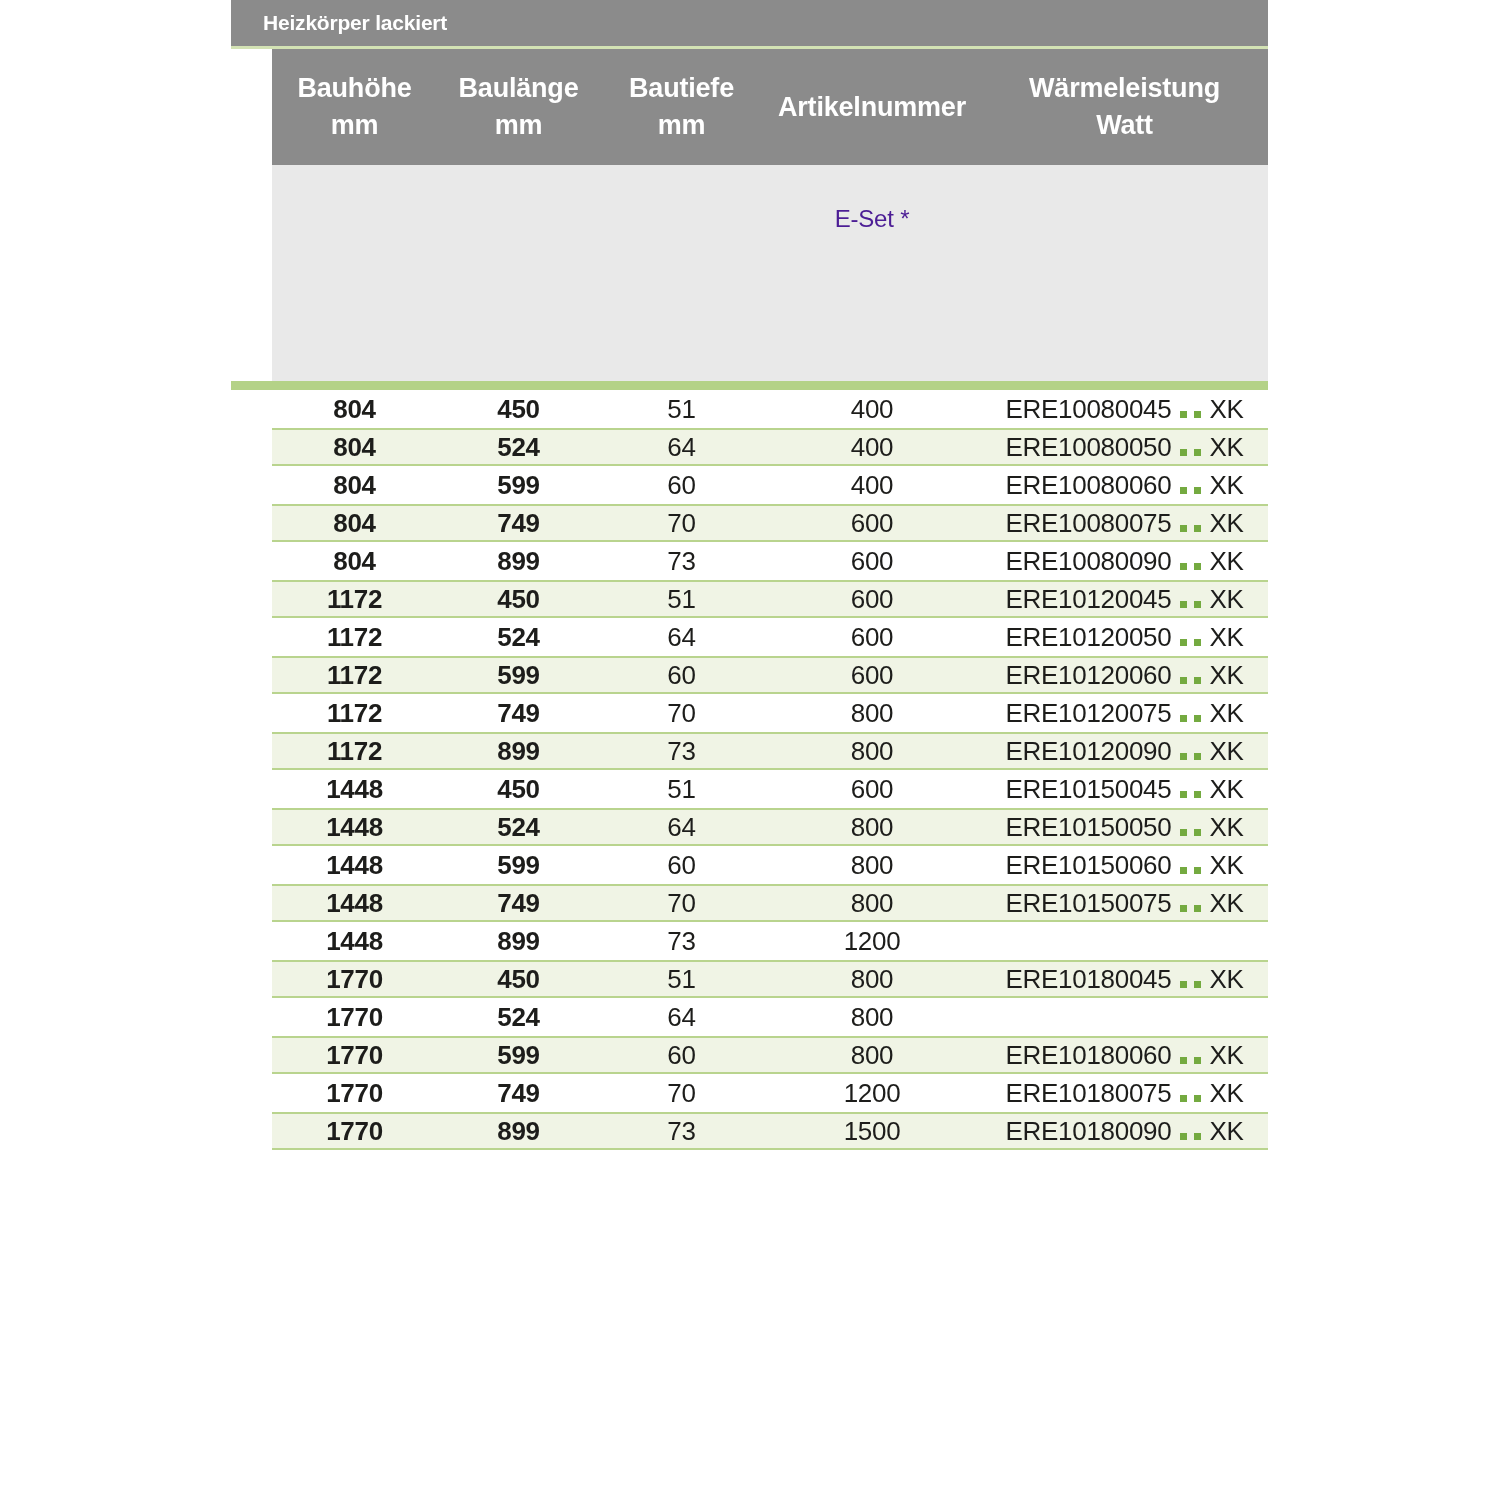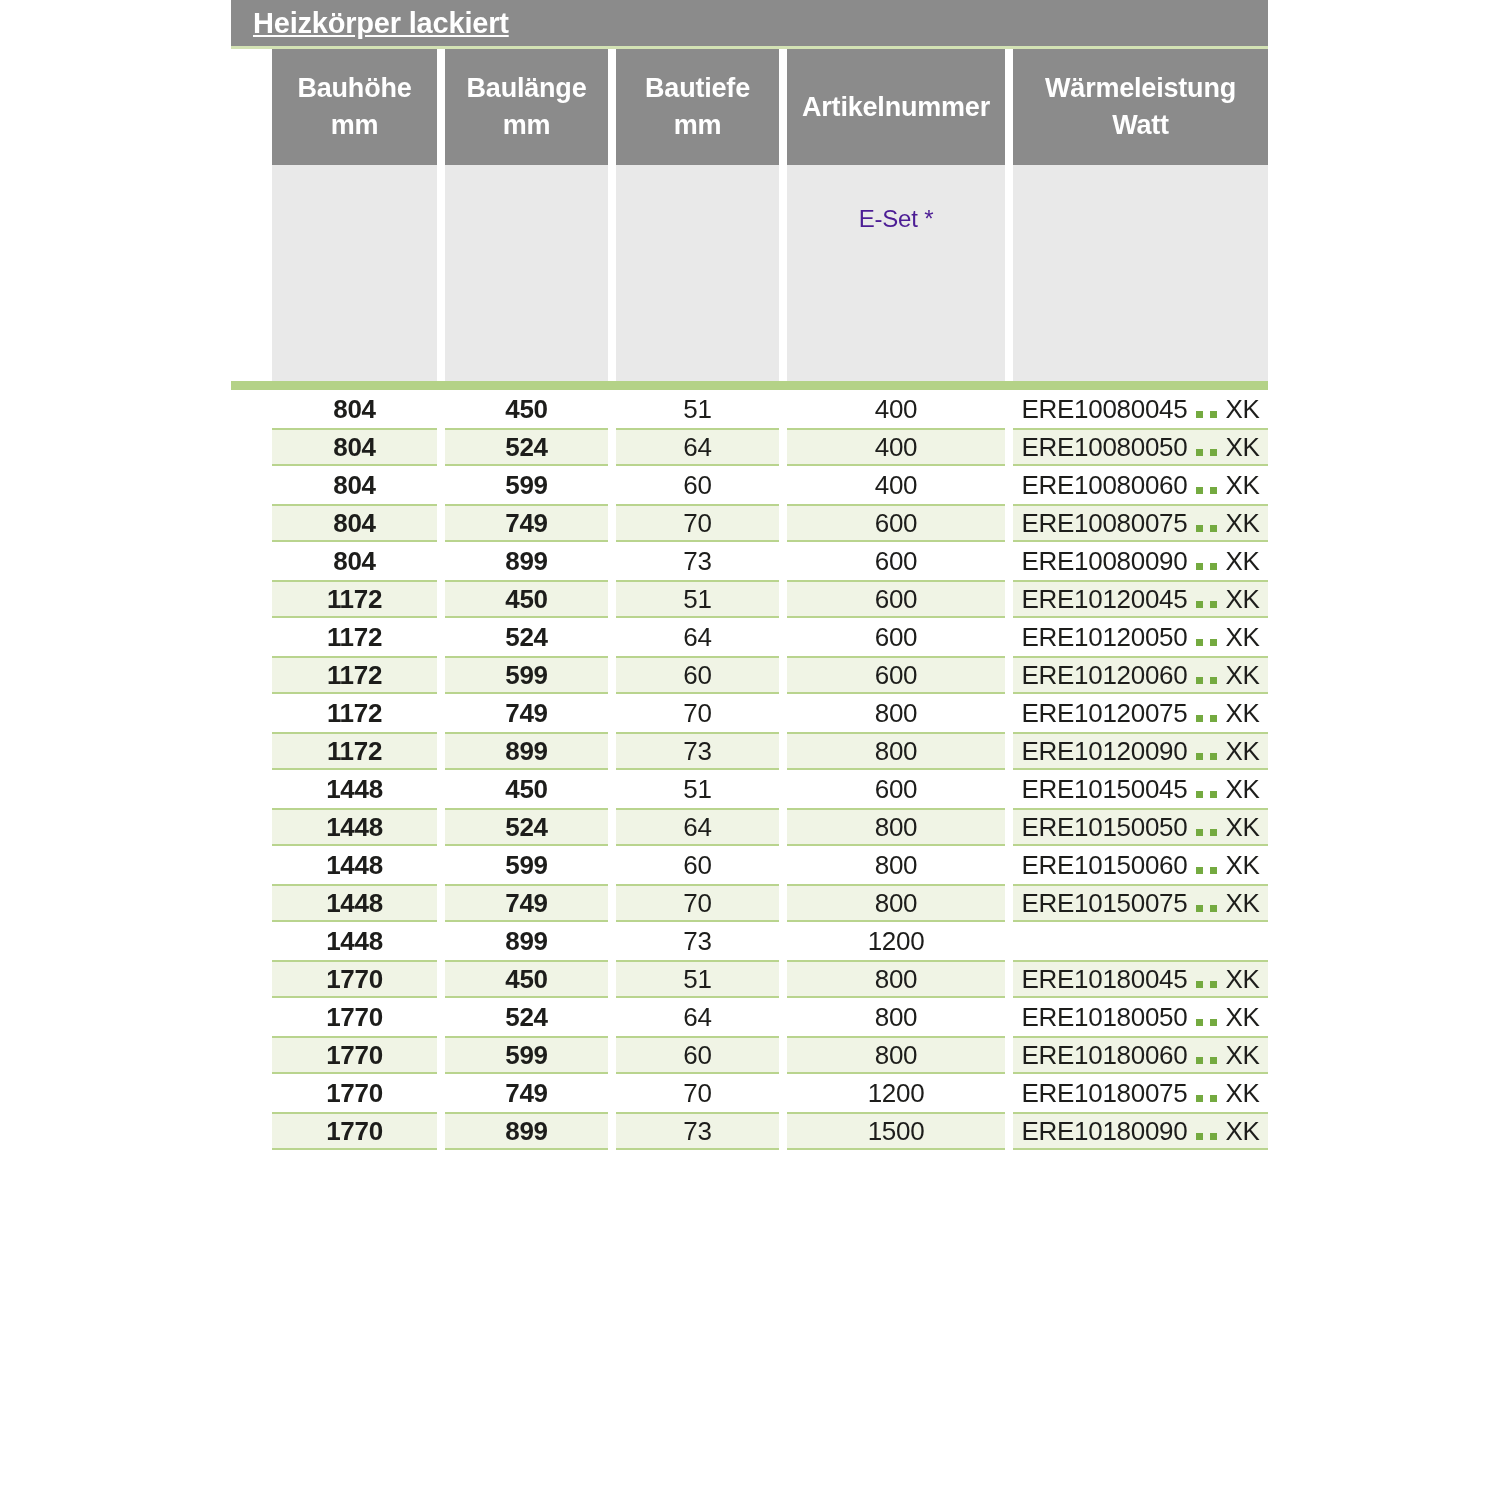--- a/index.html
+++ b/index.html
@@ -16,28 +16,27 @@
   }
   
   .title-bar {
     height: 46px;
     background: #8b8b8b;
     border-bottom: 3px solid #d3e2b4;
     display: flex; align-items: center;
     box-sizing: content-box;
   }
   .title-bar span {
-    color: #ffffff; font-weight: bold; font-size: 29px;
-    padding-left: 22px; letter-spacing: -0.2px; text-decoration: underline;
+    color: #ffffff; font-weight: bold; font-size: 21px;
+    padding-left: 32px; letter-spacing: -0.2px;
   }
   
   .grid {
     display: grid;
     grid-template-columns: 165px 163px 163px 218px 1fr;
-    column-gap: 8px;
     padding-left: 41px;
   }
   
   .header-row { height: 116px; }
   .header-cell {
     background: #8b8b8b;
     display: flex; flex-direction: column;
     align-items: center; justify-content: center;
     color: #ffffff; font-weight: bold; font-size: 27px;
     line-height: 37px; text-align: center; letter-spacing: -0.2px;
@@ -257,23 +256,20 @@
     <div class="cell">800</div>
     <div class="cell">
       <span class="art"><span class="art-prefix">ERE10180045</span><span class="dot"></span><span class="dot"></span><span class="art-suffix">XK</span></span>
     </div>
   </div>
       <div class="grid row">
     <div class="cell bold">1770</div>
     <div class="cell bold">524</div>
     <div class="cell">64</div>
     <div class="cell">800</div>
-    <div class="cell">
-      <span class="art"><span class="art-prefix">ERE10180050</span><span class="dot"></span><span class="dot"></span><span class="art-suffix">XK</span></span>
-    </div>
   </div>
       <div class="grid row tinted">
     <div class="cell bold">1770</div>
     <div class="cell bold">599</div>
     <div class="cell">60</div>
     <div class="cell">800</div>
     <div class="cell">
       <span class="art"><span class="art-prefix">ERE10180060</span><span class="dot"></span><span class="dot"></span><span class="art-suffix">XK</span></span>
     </div>
   </div>

